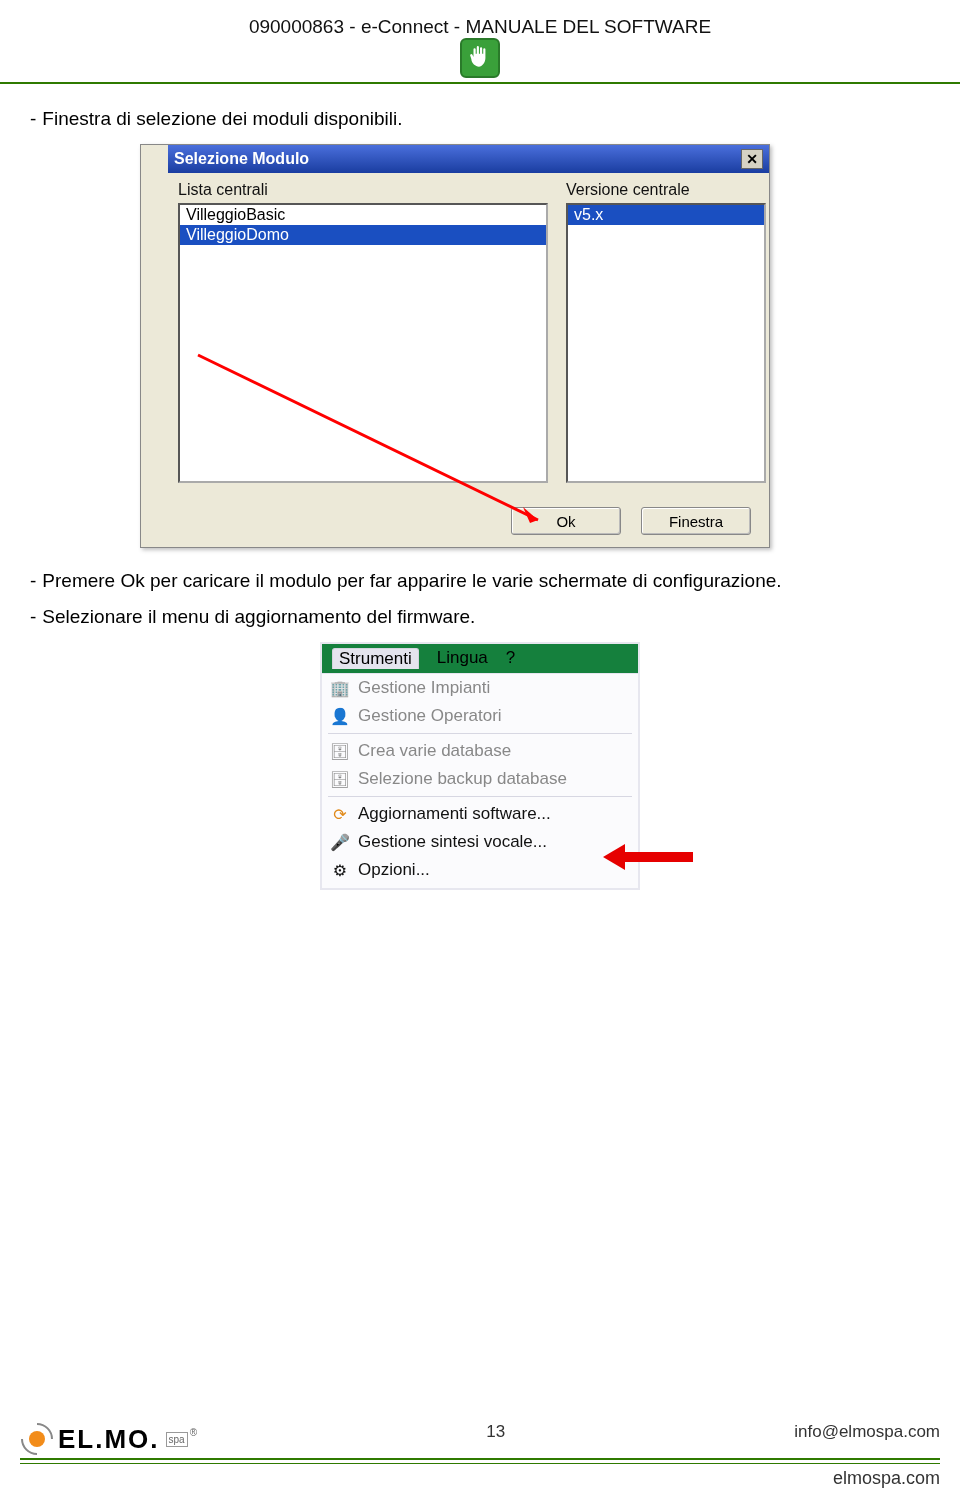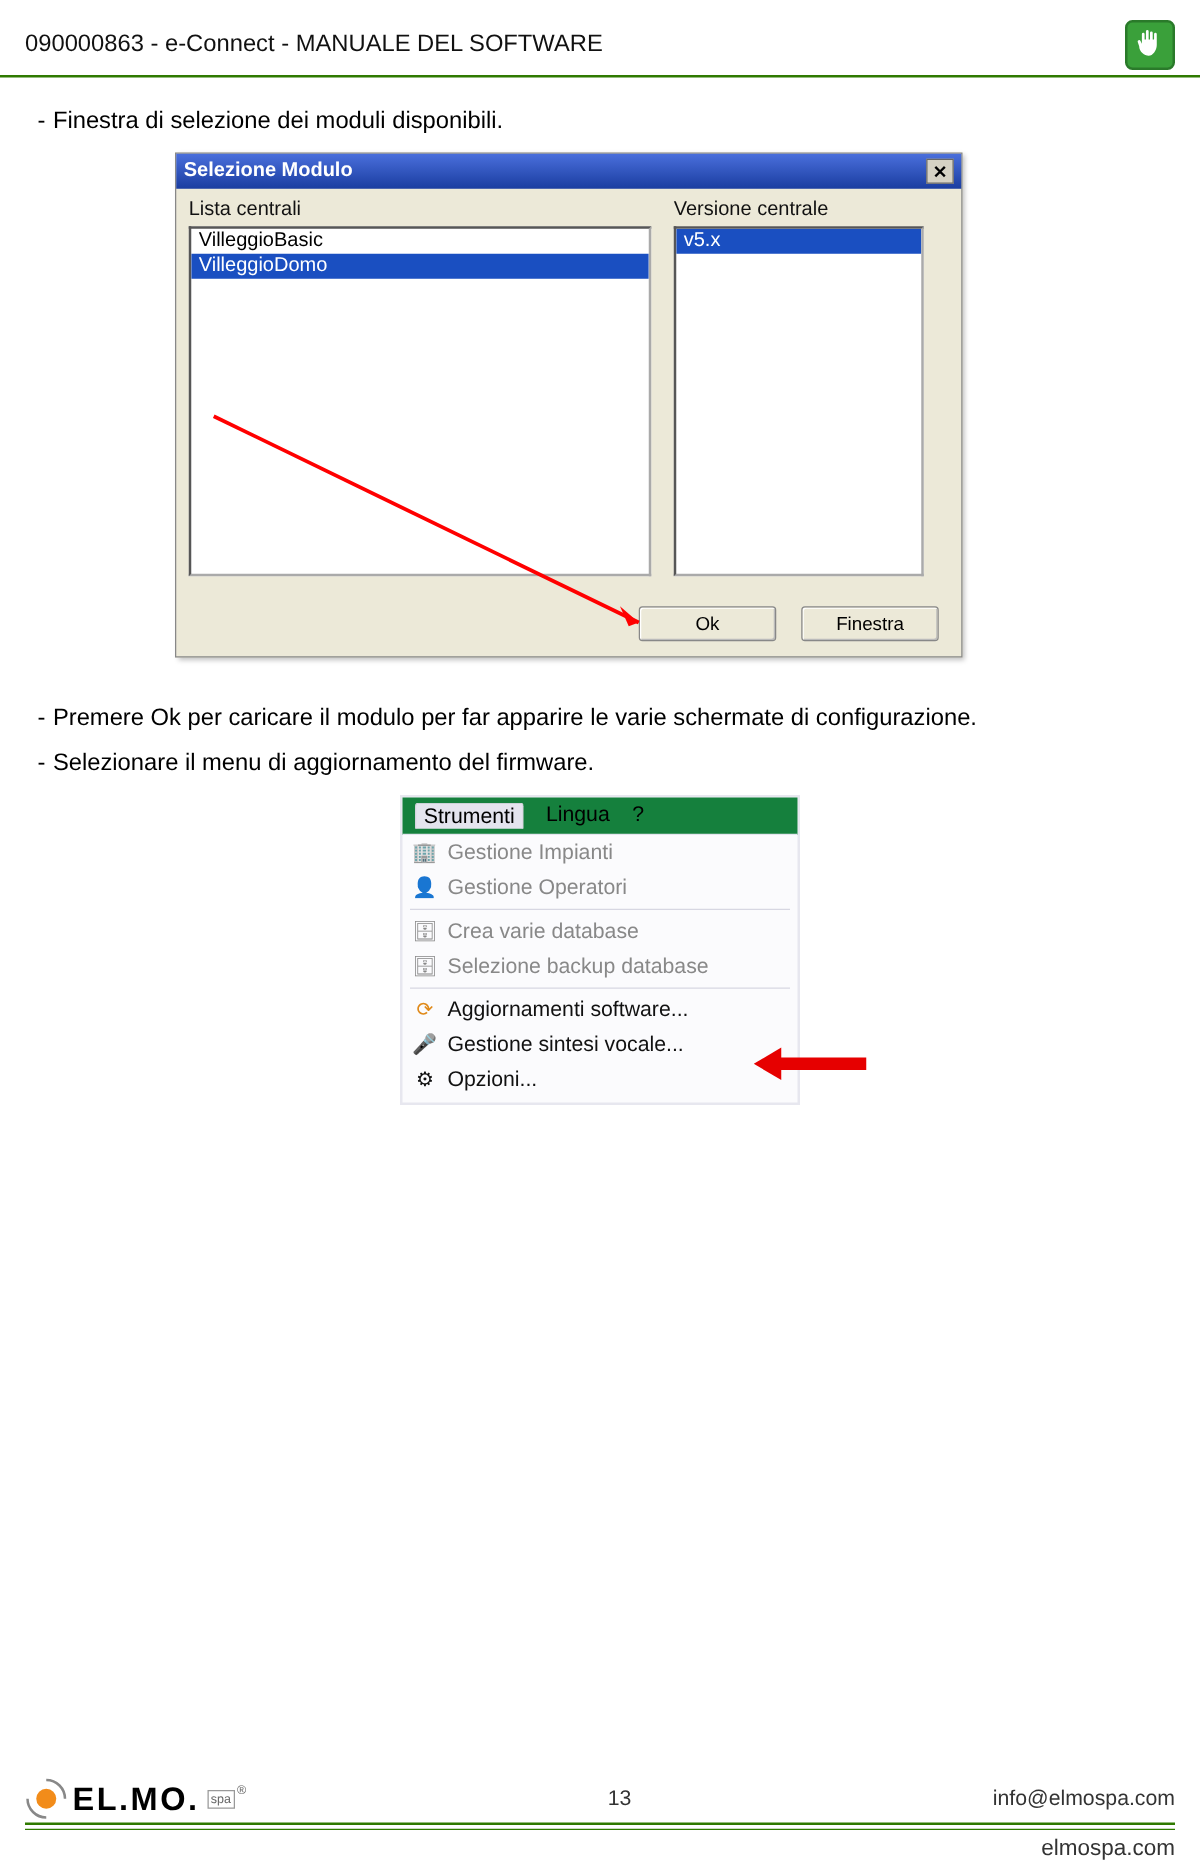--- a/index.html
+++ b/index.html
@@ -12,20 +12,21 @@
     position: relative;
   }
   .page-header {
     padding: 16px 20px 4px 20px;
     font-size: 19px;
     color: #111;
     border-bottom: 2px solid #2f7a00;
     display: flex;
     align-items: center;
     justify-content: space-between;
+    flex-direction: column;
   }
   .header-icon {
     width: 40px; height: 40px;
     background: #3aa03a;
     border: 2px solid #2a7a2a;
     border-radius: 6px;
     display: flex; align-items: center; justify-content: center;
     color: #fff;
   }
   .content { padding: 18px 30px 0 30px; }
@@ -36,20 +37,21 @@
   .dash { margin-right: 6px; }
 
   
   .dialog {
     width: 630px;
     margin: 0 0 6px 110px;
     background: #ece9d8;
     border: 1px solid #888;
     box-shadow: 2px 2px 4px rgba(0,0,0,0.25);
     font-family: Tahoma, Arial, sans-serif;
+    padding-left: 27px;
   }
   .titlebar {
     background: linear-gradient(#4a6fdc, #1a3da0);
     color: #fff;
     font-size: 16px;
     font-weight: bold;
     padding: 4px 6px;
     display: flex; justify-content: space-between; align-items: center;
   }
   .winbtn {
@@ -144,21 +146,21 @@
   }
 
   
   .footer-zone {
     position: absolute;
     bottom: 0; left: 0; width: 100%;
     padding: 0 20px 8px 20px;
   }
   .footer-line1 {
     border-bottom: 2px solid #2f7a00;
-    display: flex; justify-content: space-between; align-items: center;
+    display: flex; justify-content: space-between; align-items: flex-start;
     padding-bottom: 2px;
   }
   .footer-line2 {
     display: flex; justify-content: flex-end;
     padding-top: 4px;
     font-size: 18px; color: #333;
     border-top: 1px solid #2f7a00;
     margin-top: 3px;
   }
   .logo { display: flex; align-items: center; gap: 4px; }
@@ -220,21 +222,21 @@
         <div class="winbutton">
           <span>Ok</span>
         </div>
         <div class="winbutton">
           <span>Finestra</span>
         </div>
       </div>
     </div>
   </div>
 
-  <p class="bullet-line" style="margin-top:38px">
+  <p class="bullet-line" style="margin-top:22px">
     <span class="dash">-</span><span>Premere Ok per caricare il modulo per far apparire le varie schermate di configurazione.</span>
   </p>
   <p class="bullet-line">
     <span class="dash">-</span><span>Selezionare il menu di aggiornamento del firmware.</span>
   </p>
 
   <div class="menu-wrap">
     <div class="menubar">
       <span class="menu-tab active">Strumenti</span>
       <span class="menu-tab">Lingua</span>

